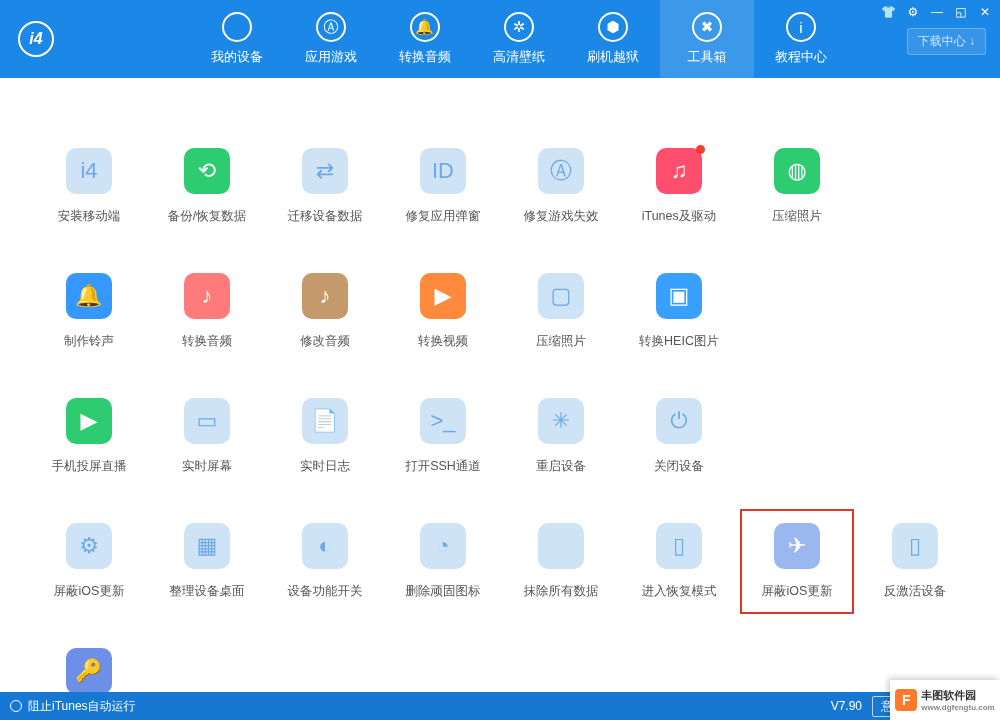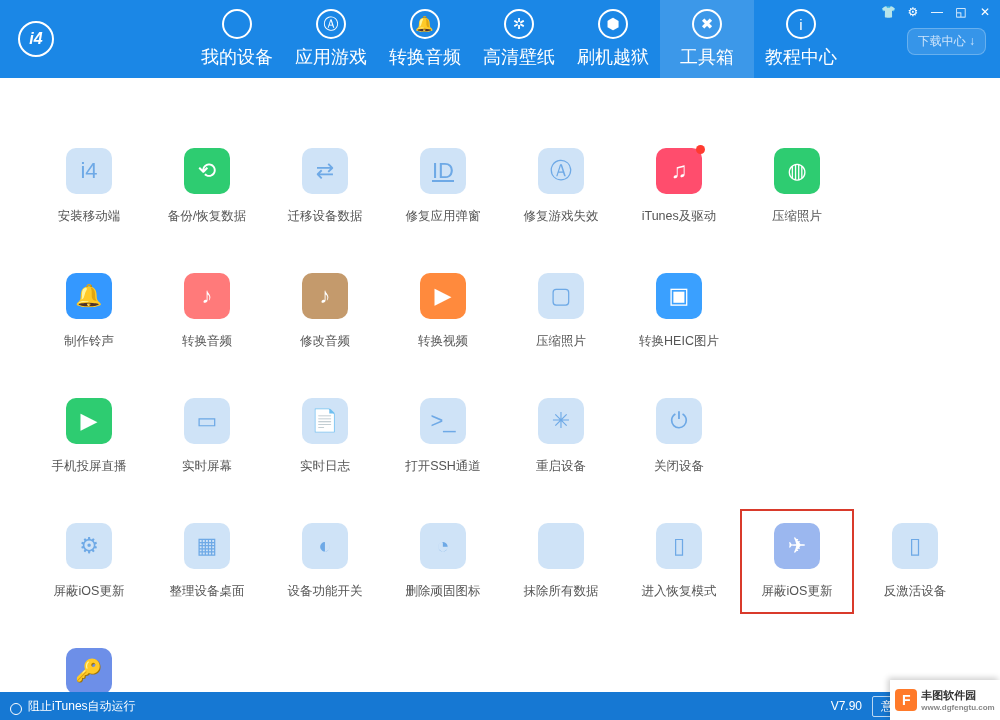--- a/index.html
+++ b/index.html
@@ -52,21 +52,21 @@
   }
   .nav-item.active { background: rgba(255,255,255,.15); }
   .nav-icon {
     width: 30px; height: 30px;
     border: 2px solid #fff;
     border-radius: 50%;
     display: flex; align-items: center; justify-content: center;
     margin-bottom: 6px;
     font-size: 15px;
   }
-  .nav-item span.label { font-size: 18px; }
+  .nav-item span.label { font-size: 13px; }
   .top-right {
     position: absolute;
     top: 0; right: 0;
     height: 24px;
     display: flex;
     gap: 2px;
     padding: 2px 4px;
   }
   .win-btn {
     width: 22px; height: 20px;
@@ -74,21 +74,21 @@
     font-size: 12px;
     display: flex; align-items: center; justify-content: center;
     cursor: pointer;
   }
   .download-center {
     position: absolute;
     top: 28px; right: 14px;
     color: #cfe5fb;
     font-size: 12px;
     padding: 4px 10px;
-    border-radius: 8px;
+    border-radius: 3px;
     background: rgba(255,255,255,.12);
     border: 1px solid rgba(255,255,255,.25);
     cursor: pointer;
   }
   
   .content {
     padding: 70px 30px 10px 30px;
     height: calc(100% - 78px - 28px);
     overflow: hidden;
   }
@@ -136,21 +136,21 @@
     position: absolute;
     bottom: 0; left: 0; right: 0;
     height: 28px;
     background: #1678d3;
     color: #fff;
     display: flex;
     align-items: center;
     font-size: 12px;
     padding: 0 10px;
   }
-  .footer-left { display:flex; align-items:flex-end; gap:6px; flex:1;}
+  .footer-left { display:flex; align-items:center; gap:6px; flex:1;}
   .radio {
     width:12px; height:12px; border:1.5px solid #fff; border-radius:50%;
   }
   .footer-right { display:flex; align-items:center; gap:10px;}
   .fbtn {
     border:1px solid rgba(255,255,255,.7);
     padding:1px 8px;
     border-radius:2px;
     cursor:pointer;
   }
@@ -227,21 +227,21 @@
       </div>
       <div class="tool">
         <div class="tool-icon" style="background: rgb(46, 204, 113);">⟲</div>
         <div class="tool-label">备份/恢复数据</div>
       </div>
       <div class="tool">
         <div class="tool-icon" style="background: rgb(207, 227, 247); color: rgb(110, 169, 230);">⇄</div>
         <div class="tool-label">迁移设备数据</div>
       </div>
       <div class="tool">
-        <div class="tool-icon" style="background: rgb(207, 227, 247); color: rgb(110, 169, 230); text-decoration: underline;">ID</div>
+        <div class="tool-icon" style="background: rgb(207, 227, 247); color: rgb(110, 169, 230);">ID</div>
         <div class="tool-label">修复应用弹窗</div>
       </div>
       <div class="tool">
         <div class="tool-icon" style="background: rgb(207, 227, 247); color: rgb(110, 169, 230);">Ⓐ</div>
         <div class="tool-label">修复游戏失效</div>
       </div>
       <div class="tool">
         <div class="tool-icon red-dot" style="background: rgb(255, 77, 109);">♫</div>
         <div class="tool-label">iTunes及驱动</div>
       </div>

